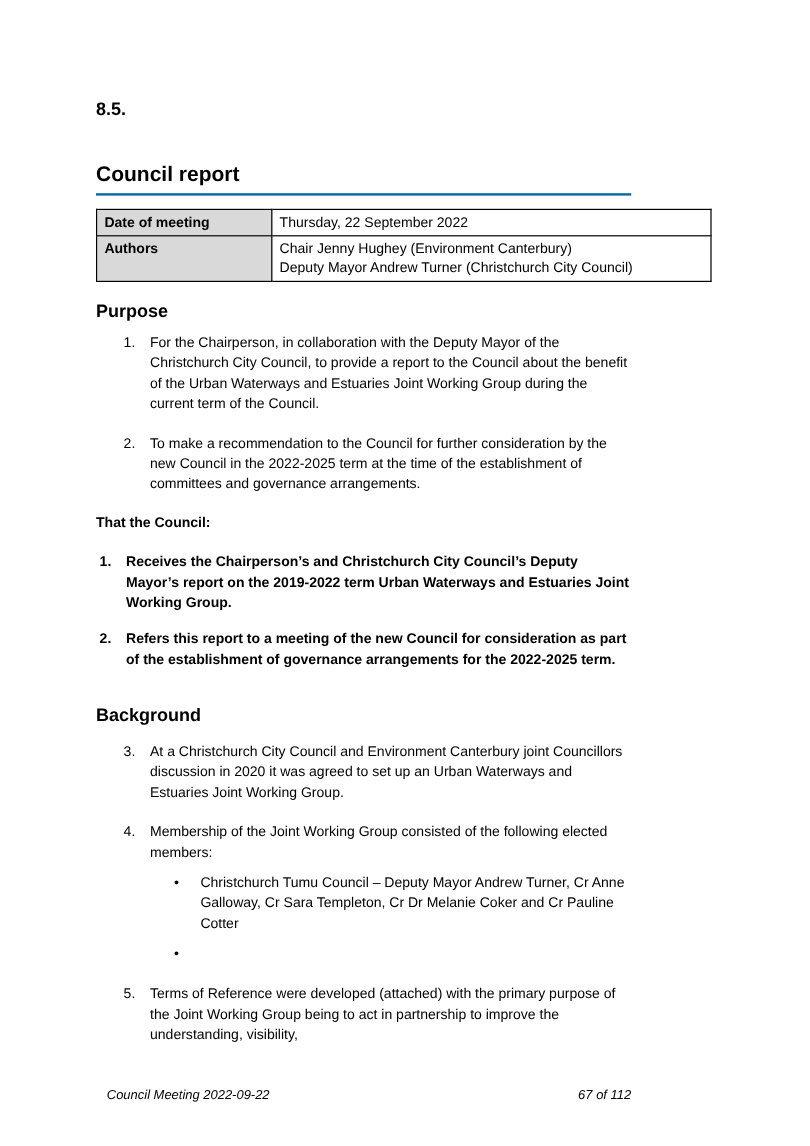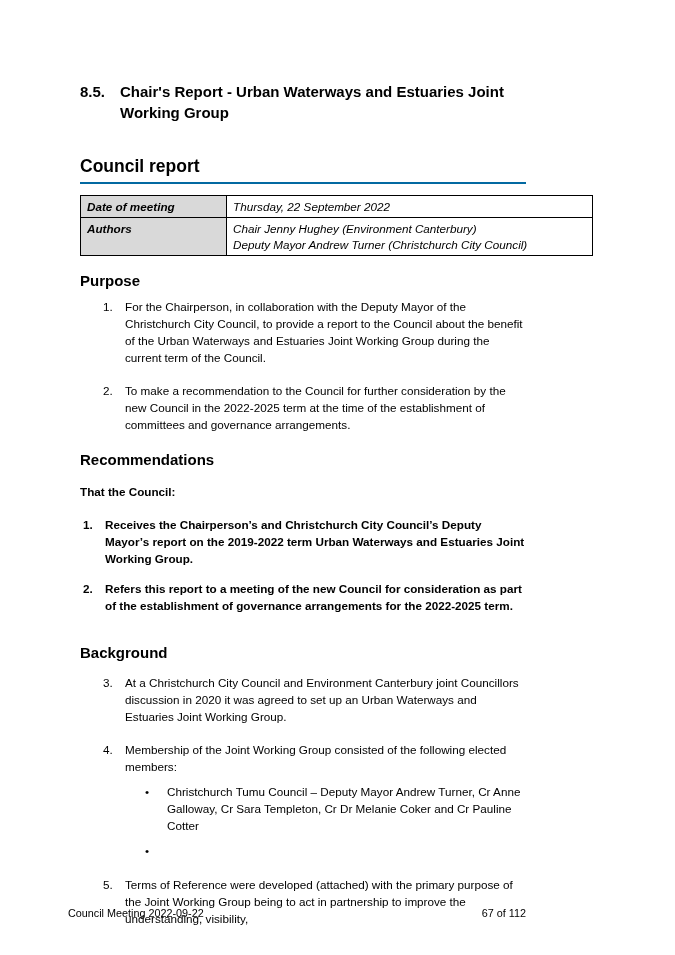--- a/index.html
+++ b/index.html
@@ -22,21 +22,21 @@
     margin-top:34px; font-size:17.5px; font-weight:bold;
     line-height:19px; padding-bottom:6px; border-bottom:2px solid #0369a1;
   }
 
   table.meta-table {
     margin-top:11px; width:513px; border-collapse:collapse;
     font-size:11.7px;
   }
   table.meta-table td {
     border:1.4px solid #000; vertical-align:top;
-    padding:3px 6px 2px 6px; line-height:16px;font-style:italic;
+    padding:3px 6px 2px 6px; line-height:16px;
   }
   table.meta-table td.label { background:#d9d9d9; font-weight:bold; width:146px; }
 
   .section-heading { font-size:15px; font-weight:bold; line-height:17px; }
   .h-purpose { margin-top:16px; }
   .h-recs { margin-top:18px; }
   .h-background { margin-top:30px; }
 
   .body-text { font-size:11.7px; line-height:17px; }
 
@@ -52,34 +52,33 @@
   .gap-item5 { margin-top:17px; }
 
   .recs-intro { font-weight:bold; margin-top:15px; }
   .recs-bold { font-weight:bold; }
 
   .bullet-item { display:flex; margin-top:8px; }
   .bullet-item .dot { flex:none; margin-left:65px; width:22px; font-size:11.7px; }
   .bullet-item .btxt { width:426px; }
 
   .footer {
-    position:absolute; left:68px; right:80px; top:906px;
+    position:absolute; left:89px; right:80px; top:906px;
     display:flex; justify-content:space-between;
-    font-size:10.8px; line-height:14px;
+    font-size:10.8px; font-style:italic; line-height:14px;
   }
 </style>
 </head>
 <body>
 
 <div class="page">
   <div class="content">
 
     <div class="item-heading">
       <span class="num">8.5.</span>
-      <span class="title">Chair's Report - Urban Waterways and Estuaries Joint Working Group</span>
     </div>
 
     <div class="report-heading">Council report</div>
 
     <table class="meta-table">
       <tbody>
         <tr>
           <td class="label">Date of meeting</td>
           <td>
             <div>Thursday, 22 September 2022</div>
@@ -99,21 +98,20 @@
 
     <div class="olist-item indent1 body-text">
       <span class="onum">1.</span>
       <span class="otxt">For the Chairperson, in collaboration with the Deputy Mayor of the Christchurch City Council, to provide a report to the Council about the benefit of the Urban Waterways and Estuaries Joint Working Group during the current term of the Council.</span>
     </div>
     <div class="olist-item indent1 body-text gap-lg">
       <span class="onum">2.</span>
       <span class="otxt">To make a recommendation to the Council for further consideration by the new Council in the 2022-2025 term at the time of the establishment of committees and governance arrangements.</span>
     </div>
 
-    <div class="section-heading h-recs">Recommendations</div>
 
     <div class="body-text recs-intro">That the Council:</div>
 
     <div class="olist-item indent0 body-text recs-bold gap-lg">
       <span class="onum">1.</span>
       <span class="otxt">Receives the Chairperson’s and Christchurch City Council’s Deputy Mayor’s report on the 2019-2022 term Urban Waterways and Estuaries Joint Working Group.</span>
     </div>
     <div class="olist-item indent0 body-text recs-bold gap-med">
       <span class="onum">2.</span>
       <span class="otxt">Refers this report to a meeting of the new Council for consideration as part of the establishment of governance arrangements for the 2022-2025 term.</span>

